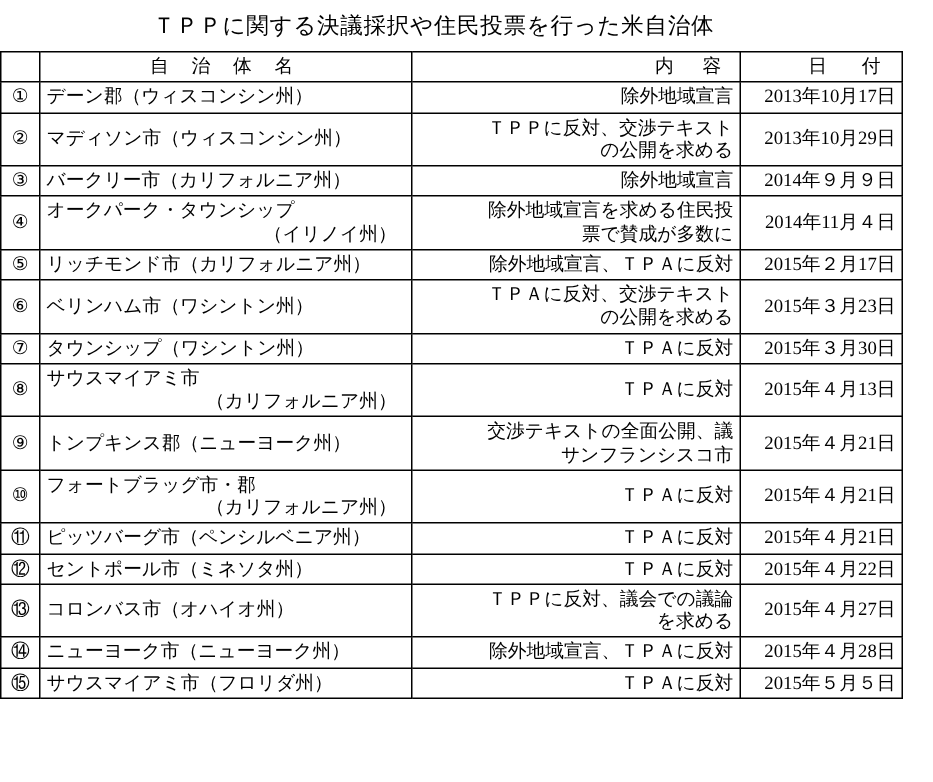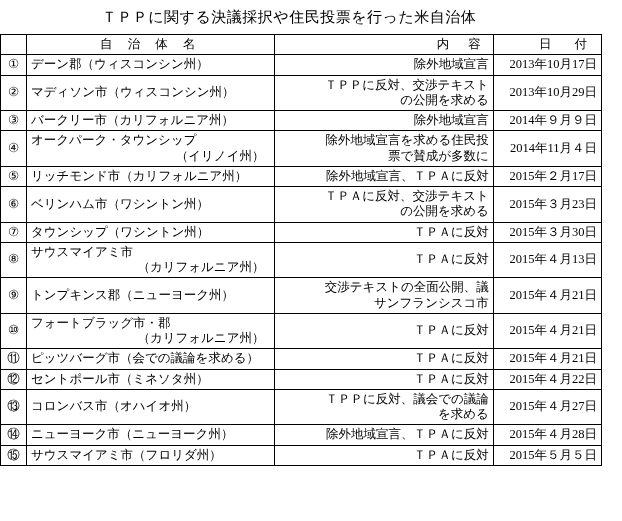--- a/index.html
+++ b/index.html
@@ -171,21 +171,21 @@
           <td class="col-date">2015年４月21日</td>
         </tr>
         <tr>
           <td class="col-num">⑩</td>
           <td class="col-name cell-name"><span class="name-indent">フォートブラッグ市・郡</span><span class="align-right">（カリフォルニア州）</span></td>
           <td class="col-content cell-content">ＴＰＡに反対</td>
           <td class="col-date">2015年４月21日</td>
         </tr>
         <tr>
           <td class="col-num">⑪</td>
-          <td class="col-name cell-name">ピッツバーグ市（会での議論を求める）</td>
+          <td class="col-name cell-name">ピッツバーグ市（ペンシルベニア州）</td>
           <td class="col-content cell-content">ＴＰＡに反対</td>
           <td class="col-date">2015年４月21日</td>
         </tr>
         <tr>
           <td class="col-num">⑫</td>
           <td class="col-name cell-name">セントポール市（ミネソタ州）</td>
           <td class="col-content cell-content">ＴＰＡに反対</td>
           <td class="col-date">2015年４月22日</td>
         </tr>
         <tr>

